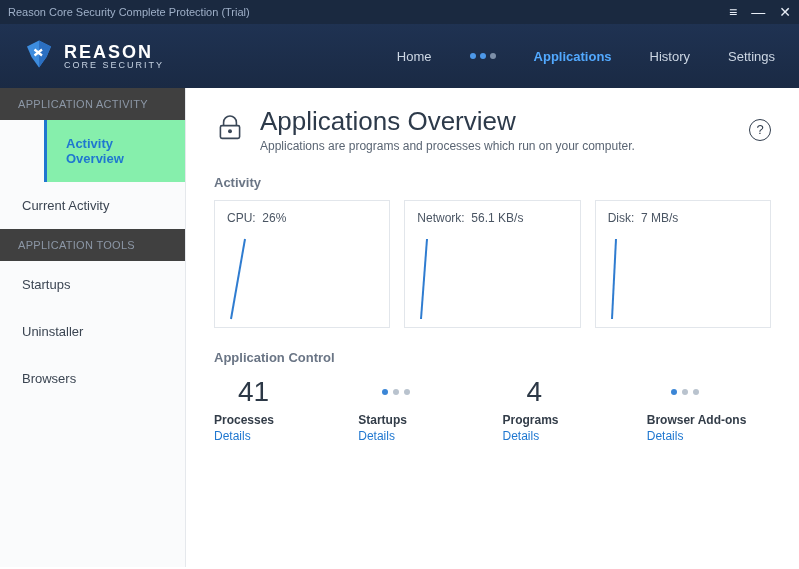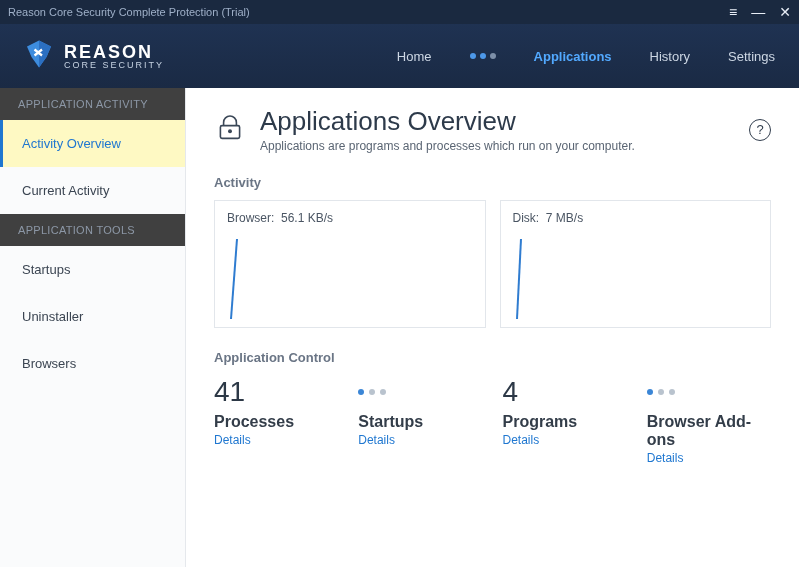--- a/index.html
+++ b/index.html
@@ -19,43 +19,43 @@
 .nav-item { color: #cdd7e4; font-size: 13px; cursor: pointer; }
 .nav-item.active { color: #52a9ff; font-weight: 600; }
 .nav-dots { display: flex; gap: 4px; }
 .nav-dots i { width: 6px; height: 6px; border-radius: 50%; background: #4d98e8; display: inline-block; }
 .nav-dots i.dim { background: #7d8fa8; }
 
 .body { display: flex; height: calc(569px - 90px); }
 .sidebar { width: 186px; background: #fafbfc; border-right: 1px solid #e5e8ec; }
 .side-section { padding: 10px 18px; font-size: 11px; color: #8c97a6; background: #404040; letter-spacing: .3px; }
 .side-item { padding: 16px 22px; font-size: 13px; color: #3b4552; cursor: pointer; }
-.side-item.active { color: #1f77d0; border-left: 3px solid #1f77d0; background: #fef9c3; font-weight: 400; padding-left: 19px; }
+.side-item.active { color: #1f77d0; border-left: 3px solid #1f77d0; background: #86efac; font-weight: 700; padding-left: 19px; margin-left: 44px; }
 
 .main { flex: 1; padding: 18px 28px 10px 28px; overflow: hidden; position: relative; }
 .page-head { display: flex; align-items: center; gap: 14px; }
 .page-head .lock svg { width: 32px; height: 28px; }
 .page-title { font-size: 26px; font-weight: 300; color: #2d3a4a; }
 .page-sub { font-size: 12px; color: #5a6573; margin-top: 2px; }
 .help { margin-left: auto; width: 22px; height: 22px; border: 1.5px solid #323e4e; border-radius: 50%; display: flex; align-items: center; justify-content: center; font-size: 13px; color: #323e4e; cursor: pointer; }
 
 .section-label { font-size: 13px; font-weight: 600; color: #6a7585; margin: 22px 0 10px; }
 .activity { display: flex; gap: 14px; }
 .card { flex: 1; border: 1px solid #e2e6eb; height: 128px; padding: 10px 12px; }
 .card-head { font-size: 12px; color: #4a5563; }
 .sparkline { margin-top: 10px; }
 .sparkline svg { width: 28px; height: 86px; }
 
 .control-grid { display: flex; gap: 20px; margin-top: 8px; }
 .cg-item { flex: 1; }
-.cg-big { font-size: 28px; font-weight: 300; color: #2c3846; height: 34px; display: flex; align-items: center; }
+.cg-big { font-size: 28px; font-weight: 300; color: #2c3846; height: 34px; display: flex; align-items: center; margin-left: 24px; }
 .cg-dots { display: flex; gap: 5px; }
 .cg-dots i { width: 6px; height: 6px; border-radius: 50%; background: #3b86d6; display: inline-block; }
 .cg-dots i.dim { background: #b9c3ce; }
-.cg-label { font-size: 16px; color: #333d49; margin-top: 4px; font-weight: 600; }
+.cg-label { font-size: 12px; color: #333d49; margin-top: 4px; font-weight: 600; }
 .cg-link { font-size: 12px; color: #1f77d0; cursor: pointer; margin-top: 2px; }
 </style>
 </head>
 <body>
 
 <div class="titlebar">
   <span>Reason Core Security Complete Protection (Trial)</span>
   <div class="titlebar-controls">
     <span>≡</span>
     <span>—</span>
@@ -113,21 +113,27 @@
       <div>
         <div class="page-title">Applications Overview</div>
         <div class="page-sub">Applications are programs and processes which run on your computer.</div>
       </div>
       <div class="help">?</div>
     </div>
 
     <div class="section-label">Activity</div>
     <div class="activity">
       <div class="card">
-        <div class="card-head"><span>Browser:</span>&nbsp;&nbsp;<span>56.1 KB/s</span></div>
+        <div class="card-head"><span>CPU:</span>&nbsp;&nbsp;<span>26%</span></div>
+        <div class="sparkline"><svg viewBox="0 0 28 86">
+              <line x1="4" y1="84" x2="18" y2="4" stroke="#2f7cd0" stroke-width="2"></line>
+            </svg></div>
+      </div>
+      <div class="card">
+        <div class="card-head"><span>Network:</span>&nbsp;&nbsp;<span>56.1 KB/s</span></div>
         <div class="sparkline"><svg viewBox="0 0 28 86">
               <line x1="4" y1="84" x2="10" y2="4" stroke="#2f7cd0" stroke-width="2"></line>
             </svg></div>
       </div>
       <div class="card">
         <div class="card-head"><span>Disk:</span>&nbsp;&nbsp;<span>7 MB/s</span></div>
         <div class="sparkline"><svg viewBox="0 0 28 86">
               <line x1="4" y1="84" x2="8" y2="4" stroke="#2f7cd0" stroke-width="2"></line>
             </svg></div>
       </div>

